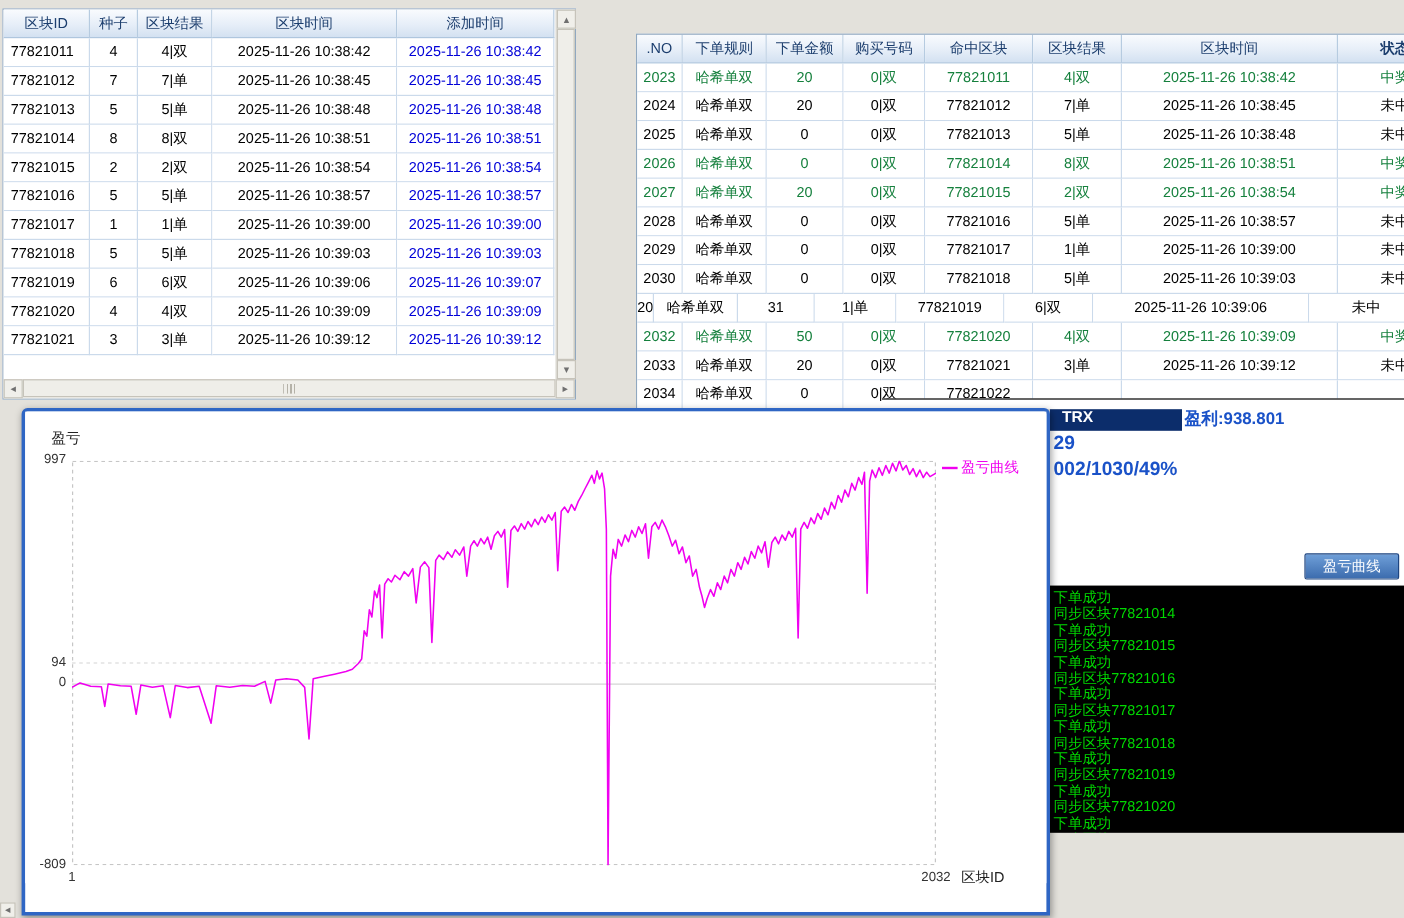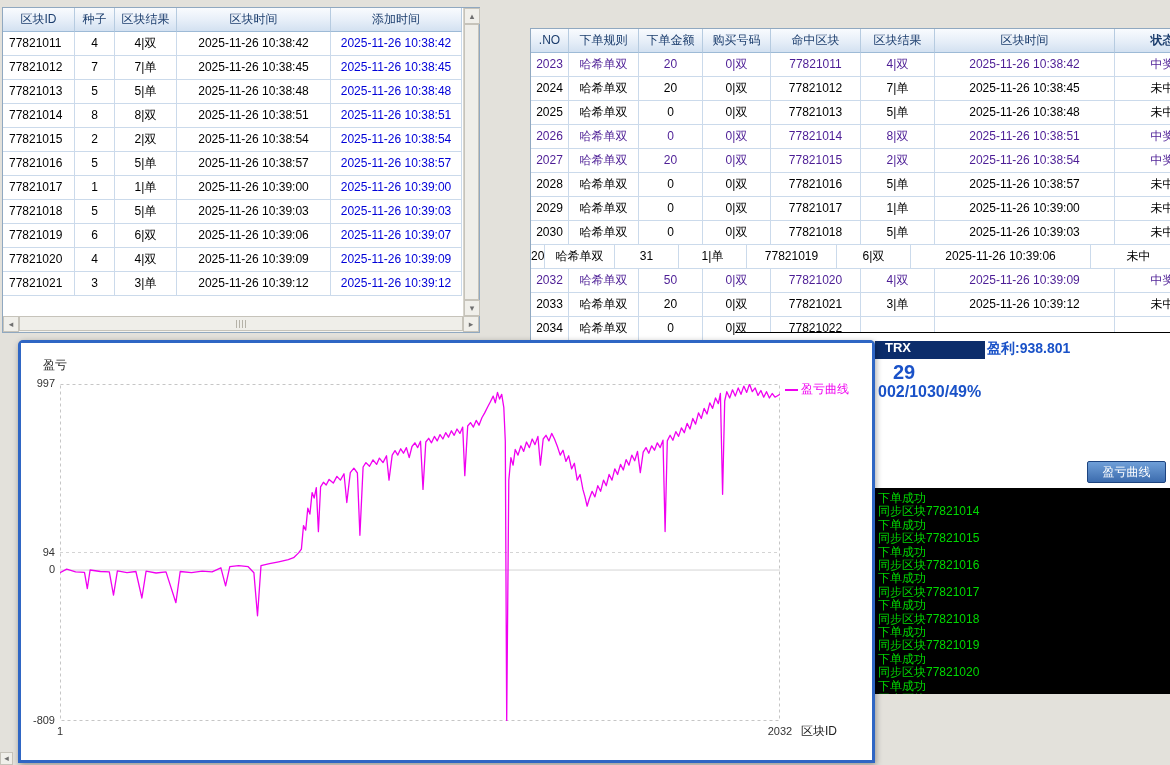--- a/index.html
+++ b/index.html
@@ -7,21 +7,21 @@
   #screen{position:relative;width:1170px;height:765px;background:#e3e1db;overflow:hidden;}
 
   .panel{position:absolute;background:#fff;border:1px solid #90a8c0;}
 
   
   .trow{display:flex;height:24px;line-height:23px;}
   .tcell{flex:none;border-right:1px solid #cbdaeb;border-bottom:1px solid #cbdaeb;font-size:12px;
          color:#000;text-align:center;overflow:hidden;white-space:nowrap;background:#fff;}
   .hcell{background:linear-gradient(#f9fbfe,#e6eef8 55%,#d3e1f1);color:#1c3e6e;
          border-right:1px solid #b6cbe0;border-bottom:1px solid #9dbad6;}
-  .win .tcell{color:#4c1d95;}
+  .win .tcell{color:#15803d;}
   .col-blue{color:#0000d8;}
   .col-left{text-align:left;padding-left:6px;}
 
   #left-panel{left:2px;top:7px;width:478px;height:326px;}
   #left-table{position:absolute;left:0;top:0;width:460px;height:308px;overflow:hidden;background:#fff;}
   #left-vscroll{position:absolute;right:0;top:0;width:16px;height:308px;background:#f4f3ee;border-left:1px solid #d6d4cc;}
   #left-hscroll{position:absolute;left:0;bottom:0;width:476px;height:16px;background:#f4f3ee;border-top:1px solid #d6d4cc;}
   .sb-btn{position:absolute;width:16px;height:16px;background:#f0efea;border:1px solid #c6c3ba;
           color:#707070;font-size:9px;line-height:14px;text-align:center;}
   .sb-thumb{position:absolute;background:#efeee9;border:1px solid #c6c3ba;}
@@ -30,21 +30,21 @@
 
   #right-panel{left:490px;top:28px;width:681px;height:313px;overflow:hidden;margin-left:40px;}
 
   #behind-strip{position:absolute;left:735px;top:332px;width:435px;height:9px;background:#fff;border-top:1px solid #000;z-index:2;}
 
   
   #info-panel{position:absolute;left:875px;top:337px;width:295px;height:151px;background:#fff;z-index:1;}
   #trx-badge{position:absolute;left:0;top:0;width:110px;height:22px;background:#0c2d6b;color:#fff;
              font-size:13px;font-weight:bold;line-height:22px;padding-left:10px;}
   #profit-text{position:absolute;left:112px;top:0;height:22px;line-height:22px;color:#1a52c8;font-weight:bold;font-size:14px;}
-  #stat1{position:absolute;left:18px;top:24px;color:#1a52c8;font-weight:bold;font-size:20px;}
+  #stat1{position:absolute;left:3px;top:24px;color:#1a52c8;font-weight:bold;font-size:16px;}
   #stat2{position:absolute;left:3px;top:46px;color:#1a52c8;font-weight:bold;font-size:16px;}
   #curve-btn{position:absolute;right:4px;top:124px;width:79px;height:22px;background:linear-gradient(#6f9fd8,#3c6cae);
              color:#fff;border:1px solid #1d4480;font-size:12px;border-radius:2px;cursor:pointer;}
 
   
   #console{position:absolute;left:875px;top:488px;width:295px;height:206px;background:#000;z-index:1;
            padding:4px 3px;overflow:hidden;}
   .cline{color:#00d800;font-size:12px;line-height:13.4px;white-space:nowrap;}
 
   

